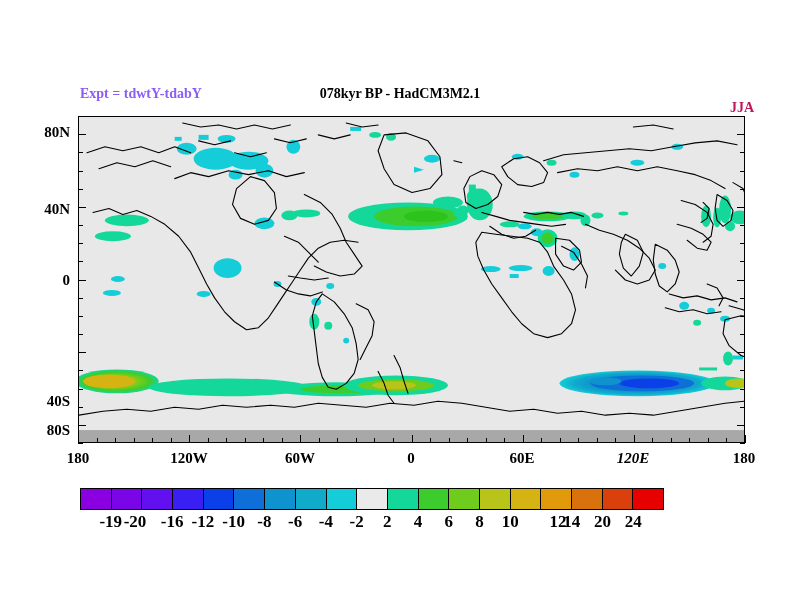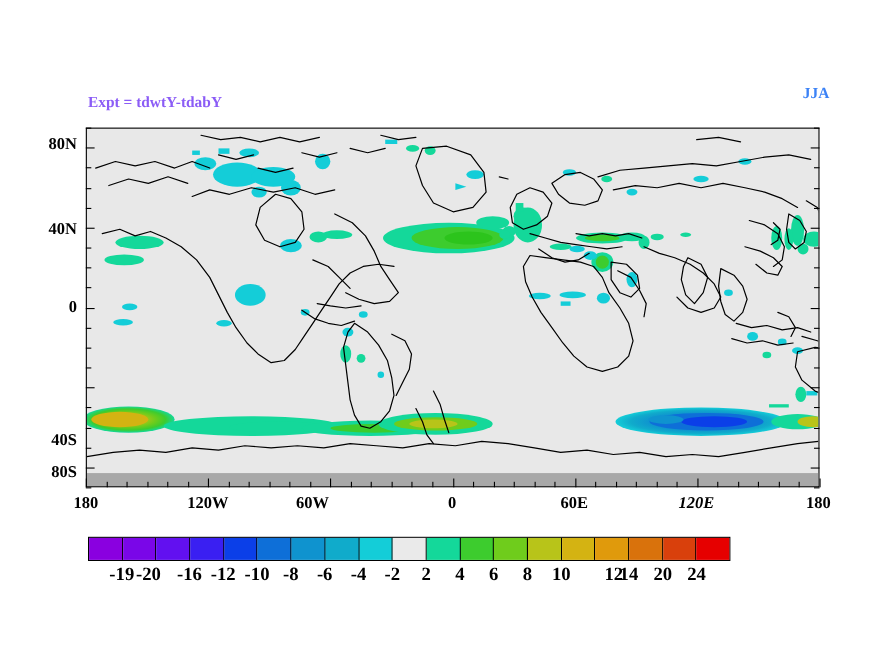--- a/index.html
+++ b/index.html
@@ -19,22 +19,22 @@
   }
   .subtitle{
     position:absolute;left:0;top:86px;width:800px;
     text-align:center;font-size:14px;font-weight:bold;color:#000;
   }
   .expt{
     position:absolute;left:80px;top:86px;
     font-size:14px;font-weight:bold;color:#8b5cf6;
   }
   .season{
-    position:absolute;right:46px;top:78px;
-    font-size:14px;font-weight:bold;color:#3b82f6;
+    position:absolute;right:46px;top:100px;
+    font-size:14px;font-weight:bold;color:#be185d;
   }
 
   
   .panel{
     position:absolute;left:78px;top:116px;
     width:667px;height:327px;
     background:#e8e8e8;
     border:1.5px solid #000;
     box-sizing:border-box;
     overflow:hidden;
@@ -65,20 +65,21 @@
   .cblab{
     position:absolute;top:0;font-size:17px;font-weight:bold;color:#000;
     transform:translateX(-50%);white-space:nowrap;
   }
 </style>
 </head>
 <body>
 
 <div id="root">
 
+  <div class="subtitle">078kyr BP - HadCM3M2.1</div>
   <div class="expt">Expt = tdwtY-tdabY</div>
   <div class="season">JJA</div>
 
   <div class="panel">
     <svg class="mapsvg" viewBox="0 0 667 327" preserveAspectRatio="none">
       <defs>
         <radialGradient id="gPosStrong" cx="50%" cy="50%" r="50%">
           <stop offset="0%" stop-color="#d4b312"></stop>
           <stop offset="30%" stop-color="#b8c419"></stop>
           <stop offset="58%" stop-color="#6fcc1c"></stop>
@@ -320,21 +321,21 @@
   </div>
 
   <div class="ylab" style="left:38px;top:132px;width:32px;">80N</div>
   <div class="ylab" style="left:38px;top:209px;width:32px;">40N</div>
   <div class="ylab" style="left:38px;top:280px;width:32px;">0</div>
   <div class="ylab" style="left:38px;top:353px;width:32px;margin-top:48px;">40S</div>
   <div class="ylab" style="left:38px;top:430px;width:32px;">80S</div>
 
   <div class="xlab" style="left:78px;">180</div>
   <div class="xlab" style="left:189px;">120W</div>
-  <div class="xlab" style="left:284px;">60W</div>
+  <div class="xlab" style="left:300px;">60W</div>
   <div class="xlab" style="left:411px;">0</div>
   <div class="xlab" style="left:522px;">60E</div>
   <div class="xlab" style="left:633px;font-style:italic;">120E</div>
   <div class="xlab" style="left:744px;">180</div>
 
   <div class="cbwrap">
     <div class="cbar" id="cbar">
         <div class="cbcell" style="background: rgb(138, 0, 224);"></div>
         <div class="cbcell" style="background: rgb(122, 6, 232);"></div>
         <div class="cbcell" style="background: rgb(98, 16, 240);"></div>

